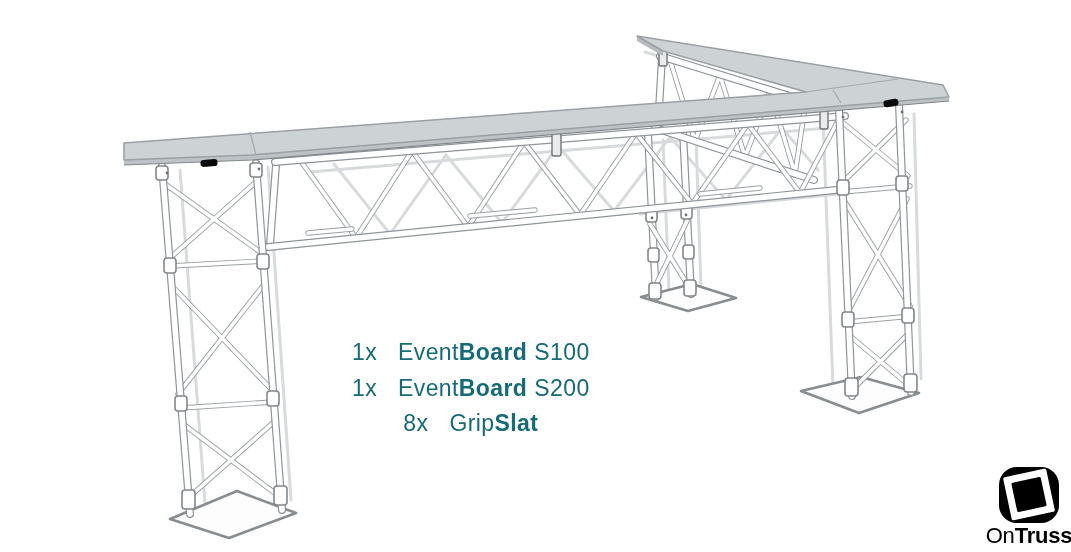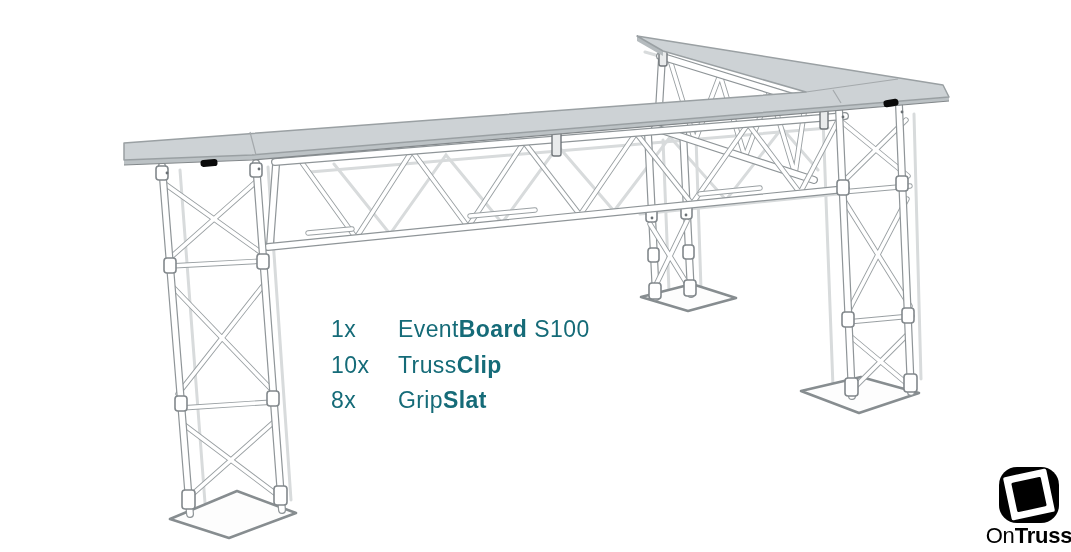--- a/index.html
+++ b/index.html
@@ -14,22 +14,22 @@
   .to{stroke:#8f9598;stroke-width:8;fill:none;stroke-linecap:round}
   .ti{stroke:#ffffff;stroke-width:5.6;fill:none;stroke-linecap:round}
   .do{stroke:#9aa0a3;stroke-width:5.4;fill:none;stroke-linecap:round;stroke-linejoin:round}
   .di{stroke:#ffffff;stroke-width:3.6;fill:none;stroke-linecap:round;stroke-linejoin:round}
   .cp{fill:#ffffff;stroke:#82888c;stroke-width:1.6}
   .pl{fill:#fdfdfd;stroke:#878d90;stroke-width:2.6;stroke-linejoin:round;stroke-linecap:round}
   .bolt{fill:#6a7074}
 
   
   .parts-list{
-    position:absolute;left:331px;top:312px;
-    color:#156b78;font-size:23px;letter-spacing:0.4px;line-height:35.5px;
+    position:absolute;left:331px;top:335px;
+    color:#156b78;font-size:23px;letter-spacing:0.4px;line-height:35.5px;text-align:center;
   }
   .row{white-space:nowrap;height:35.5px;}
   .qty{display:inline-block;width:67px;}
   .pname b{font-weight:700;}
   .variant:not(:empty){margin-left:7px;}
 
   
   .logo{position:absolute;left:984px;top:466px;width:90px;}
   .logo-mark{position:absolute;left:13px;top:0;width:64px;height:59px;}
   .logo-text{
@@ -150,25 +150,25 @@
       <rect x="883.5" y="99.5" width="15" height="7" rx="3" transform="rotate(-9 891 103)" fill="#0a0a0a"></rect>
     </g>
   </svg>
 
   <div class="parts-list">
 
     <div class="row">
       <span class="qty">1x</span><span class="pname"><span>Event</span><b>Board</b><span class="variant">S100</span></span>
     </div>
 
+    <div class="row">
+      <span class="qty">1x</span><span class="pname"><span>Event</span><b>Board</b><span class="variant">S200</span></span>
+    </div>
 
 
-    <div class="row">
-      <span class="qty">10x</span><span class="pname"><span>Truss</span><b>Clip</b><span class="variant"></span></span>
-    </div>
 
     <div class="row">
       <span class="qty">8x</span><span class="pname"><span>Grip</span><b>Slat</b><span class="variant"></span></span>
     </div>
 
 
   </div>
 
   <div class="logo">
     <svg class="logo-mark" viewBox="0 0 64 59" aria-hidden="true">

